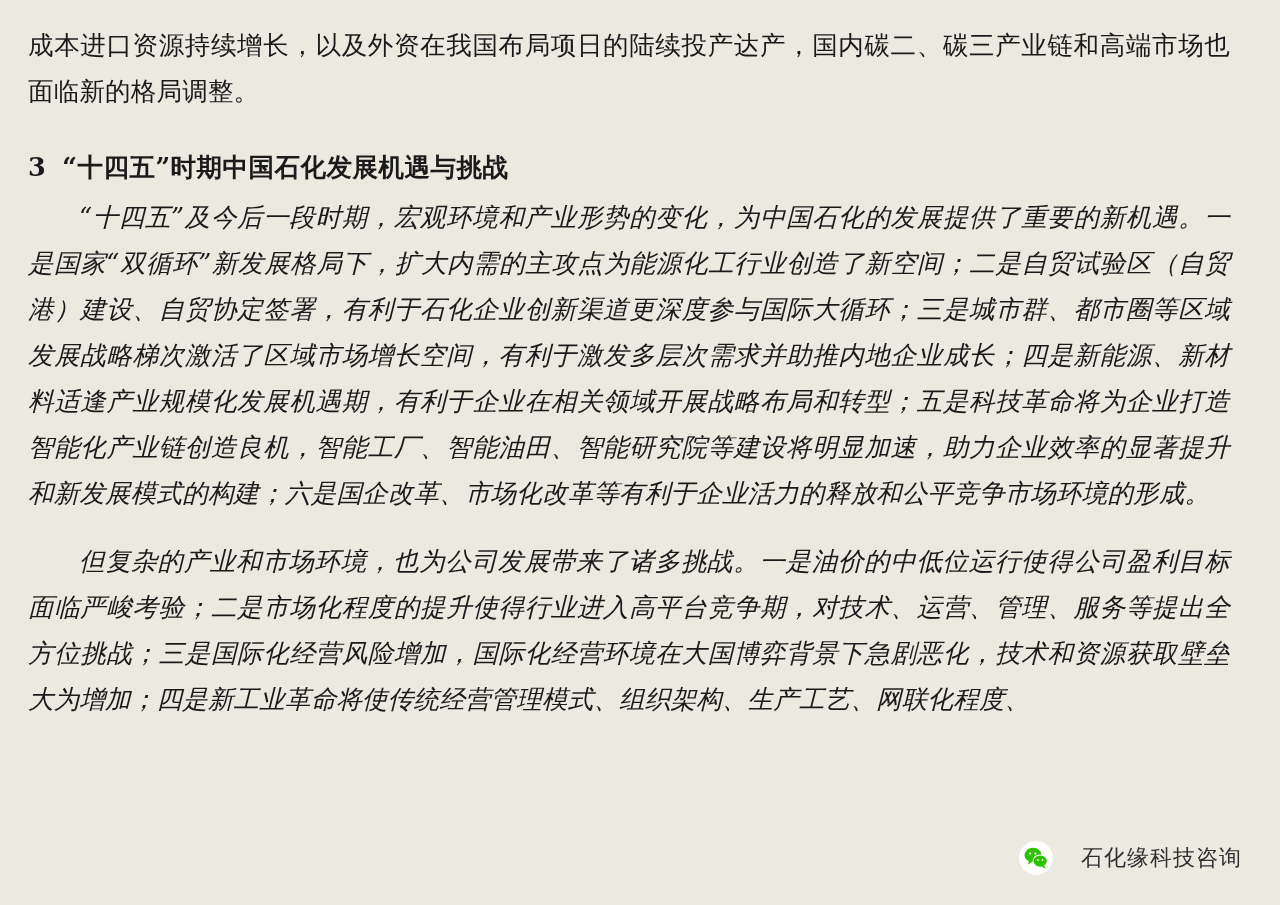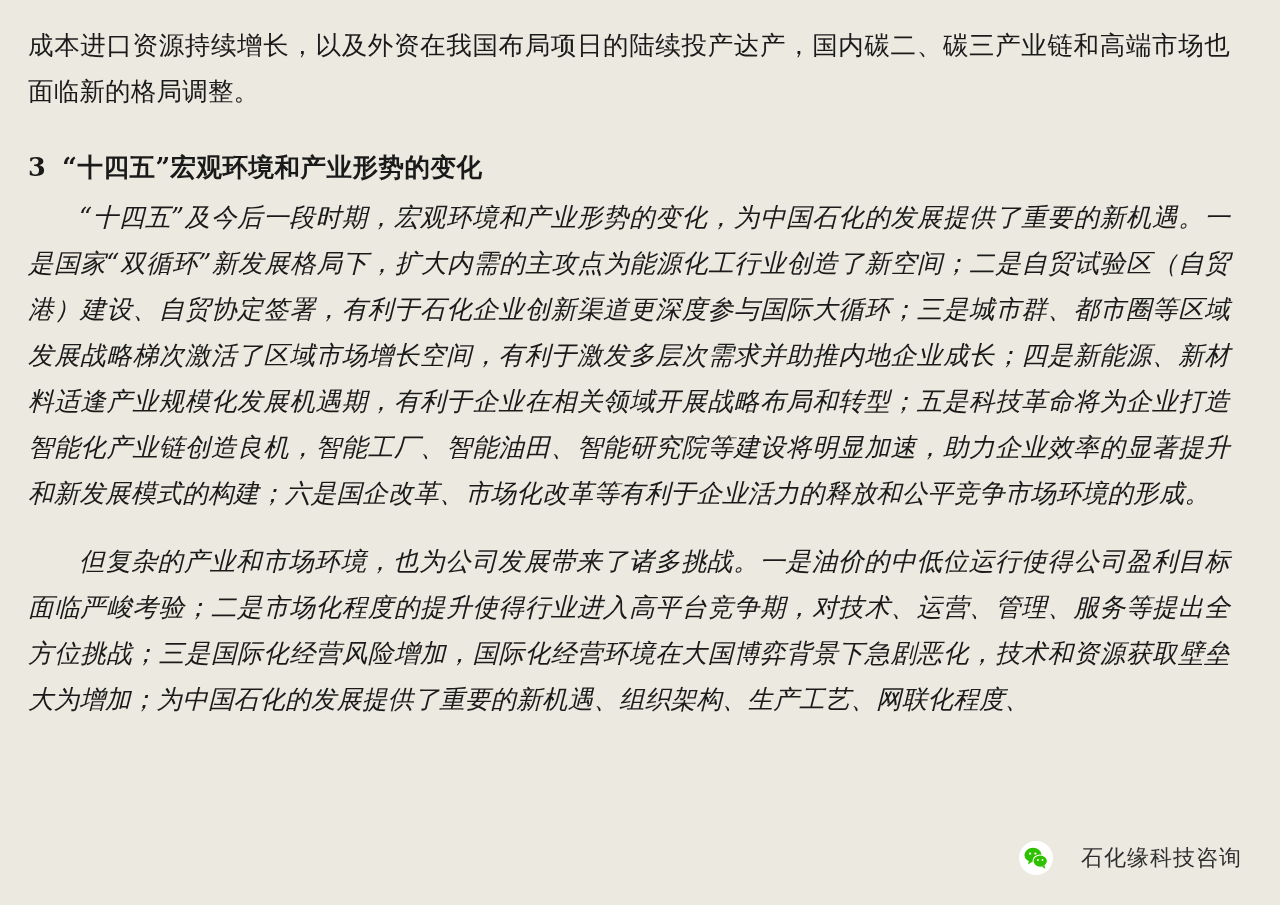--- a/index.html
+++ b/index.html
@@ -76,28 +76,28 @@
   }
 </style>
 </head>
 <body>
 
 <div class="page">
 
   <p class="para para-cont">成本进口资源持续增长，以及外资在我国布局项日的陆续投产达产，国内碳二、碳三产业链和高端市场也面临新的格局调整。</p>
 
   <h2 class="section-heading">
-    <span class="num">3</span><span>“十四五”宏观环境和产业形势的变化</span>
+    <span class="num">3</span><span>“十四五”时期中国石化发展机遇与挑战</span>
   </h2>
 
   <p class="para para-indent">“十四五”及今后一段时期，宏观环境和产业形势的变化，为中国石化的发展提供了重要的新机遇。一是国家“双循环”新发展格局下，扩大内需的主攻点为能源化工行业创造了新空间；二是自贸试验区（自贸港）建设、自贸协定签署，有利于石化企业创新渠道更深度参与国际大循环；三是城市群、都市圈等区域发展战略梯次激活了区域市场增长空间，有利于激发多层次需求并助推内地企业成长；四是新能源、新材料适逢产业规模化发展机遇期，有利于企业在相关领域开展战略布局和转型；五是科技革命将为企业打造智能化产业链创造良机，智能工厂、智能油田、智能研究院等建设将明显加速，助力企业效率的显著提升和新发展模式的构建；六是国企改革、市场化改革等有利于企业活力的释放和公平竞争市场环境的形成。</p>
 
   <div class="block-gap"></div>
 
-  <p class="para para-indent">但复杂的产业和市场环境，也为公司发展带来了诸多挑战。一是油价的中低位运行使得公司盈利目标面临严峻考验；二是市场化程度的提升使得行业进入高平台竞争期，对技术、运营、管理、服务等提出全方位挑战；三是国际化经营风险增加，国际化经营环境在大国博弈背景下急剧恶化，技术和资源获取壁垒大为增加；为中国石化的发展提供了重要的新机遇、组织架构、生产工艺、网联化程度、</p>
+  <p class="para para-indent">但复杂的产业和市场环境，也为公司发展带来了诸多挑战。一是油价的中低位运行使得公司盈利目标面临严峻考验；二是市场化程度的提升使得行业进入高平台竞争期，对技术、运营、管理、服务等提出全方位挑战；三是国际化经营风险增加，国际化经营环境在大国博弈背景下急剧恶化，技术和资源获取壁垒大为增加；四是新工业革命将使传统经营管理模式、组织架构、生产工艺、网联化程度、</p>
 
   <div class="footer-badge">
     <span class="wechat-icon">
       <svg width="26" height="26" viewBox="0 0 26 26" aria-hidden="true">
         <ellipse cx="10" cy="10" rx="8.6" ry="7.2" fill="#2dc100"></ellipse>
         <polygon points="6,15.5 5,19.5 9,17" fill="#2dc100"></polygon>
         <circle cx="7.1" cy="8.6" r="1.15" fill="#ffffff"></circle>
         <circle cx="12.4" cy="8.6" r="1.15" fill="#ffffff"></circle>
         <ellipse cx="17.2" cy="16.1" rx="7.2" ry="6.1" fill="#2dc100" stroke="#ffffff" stroke-width="1.1"></ellipse>
         <polygon points="21.4,20.5 22.4,23.8 18.8,21.8" fill="#2dc100"></polygon>

